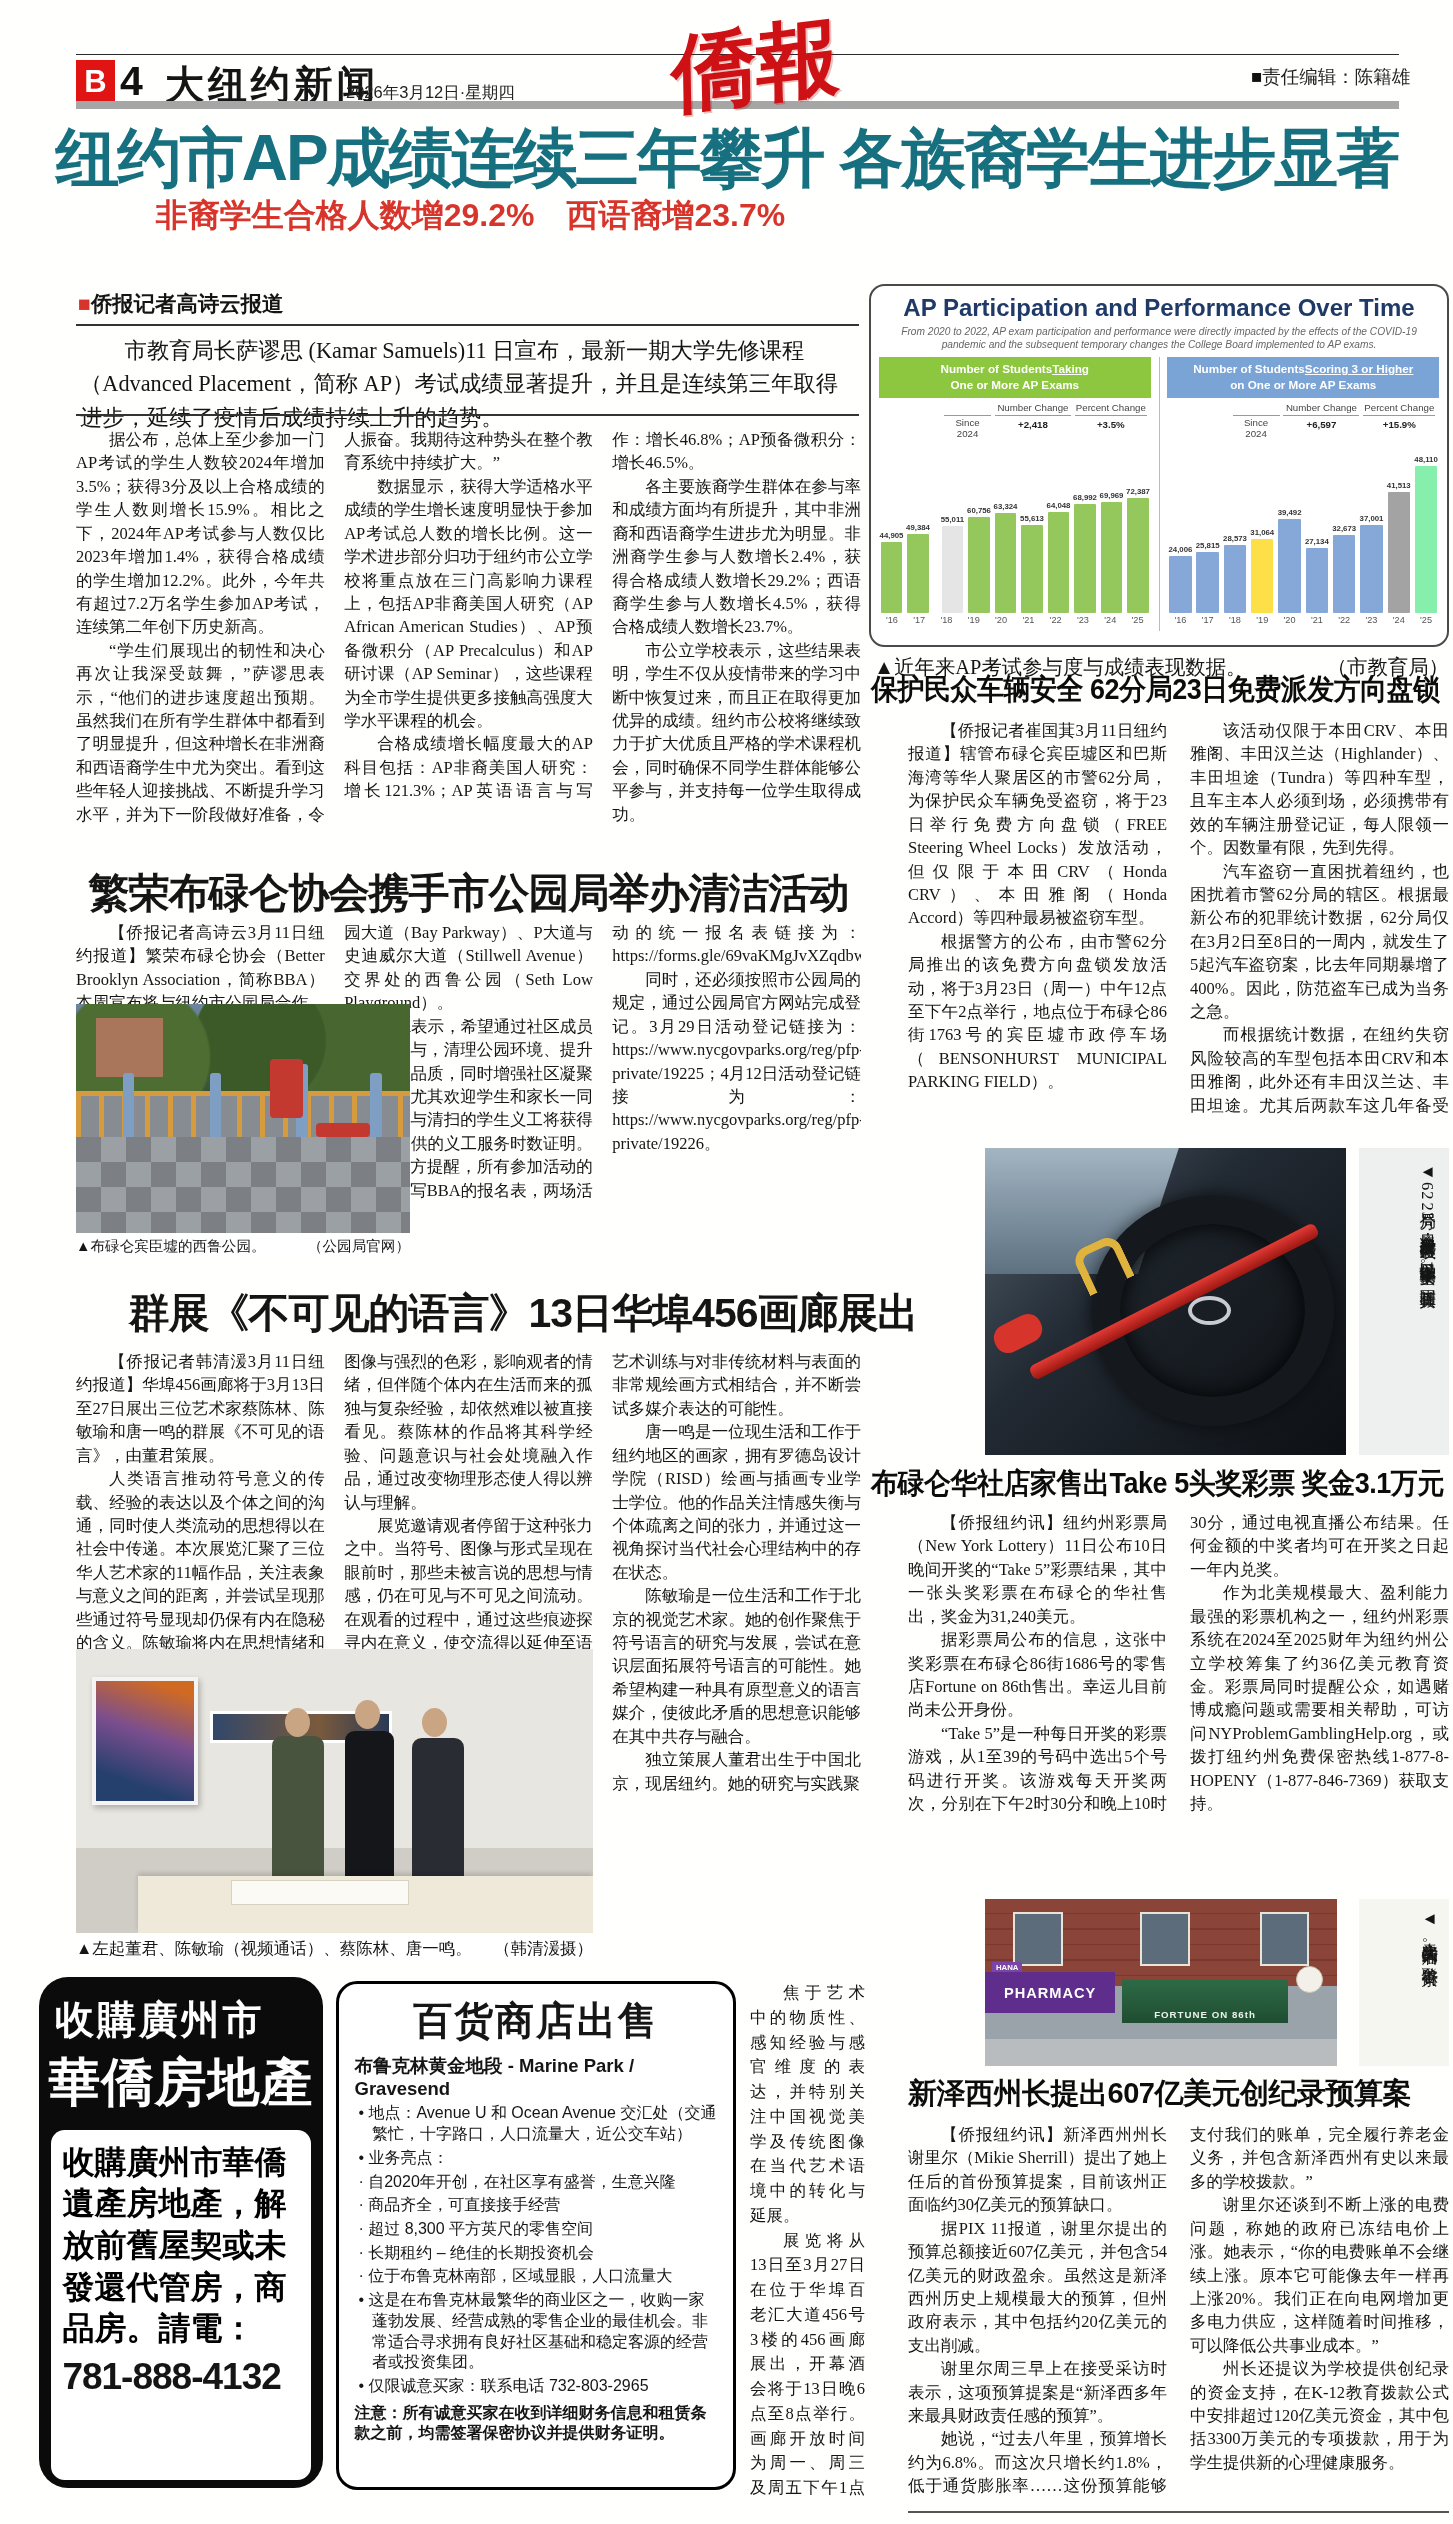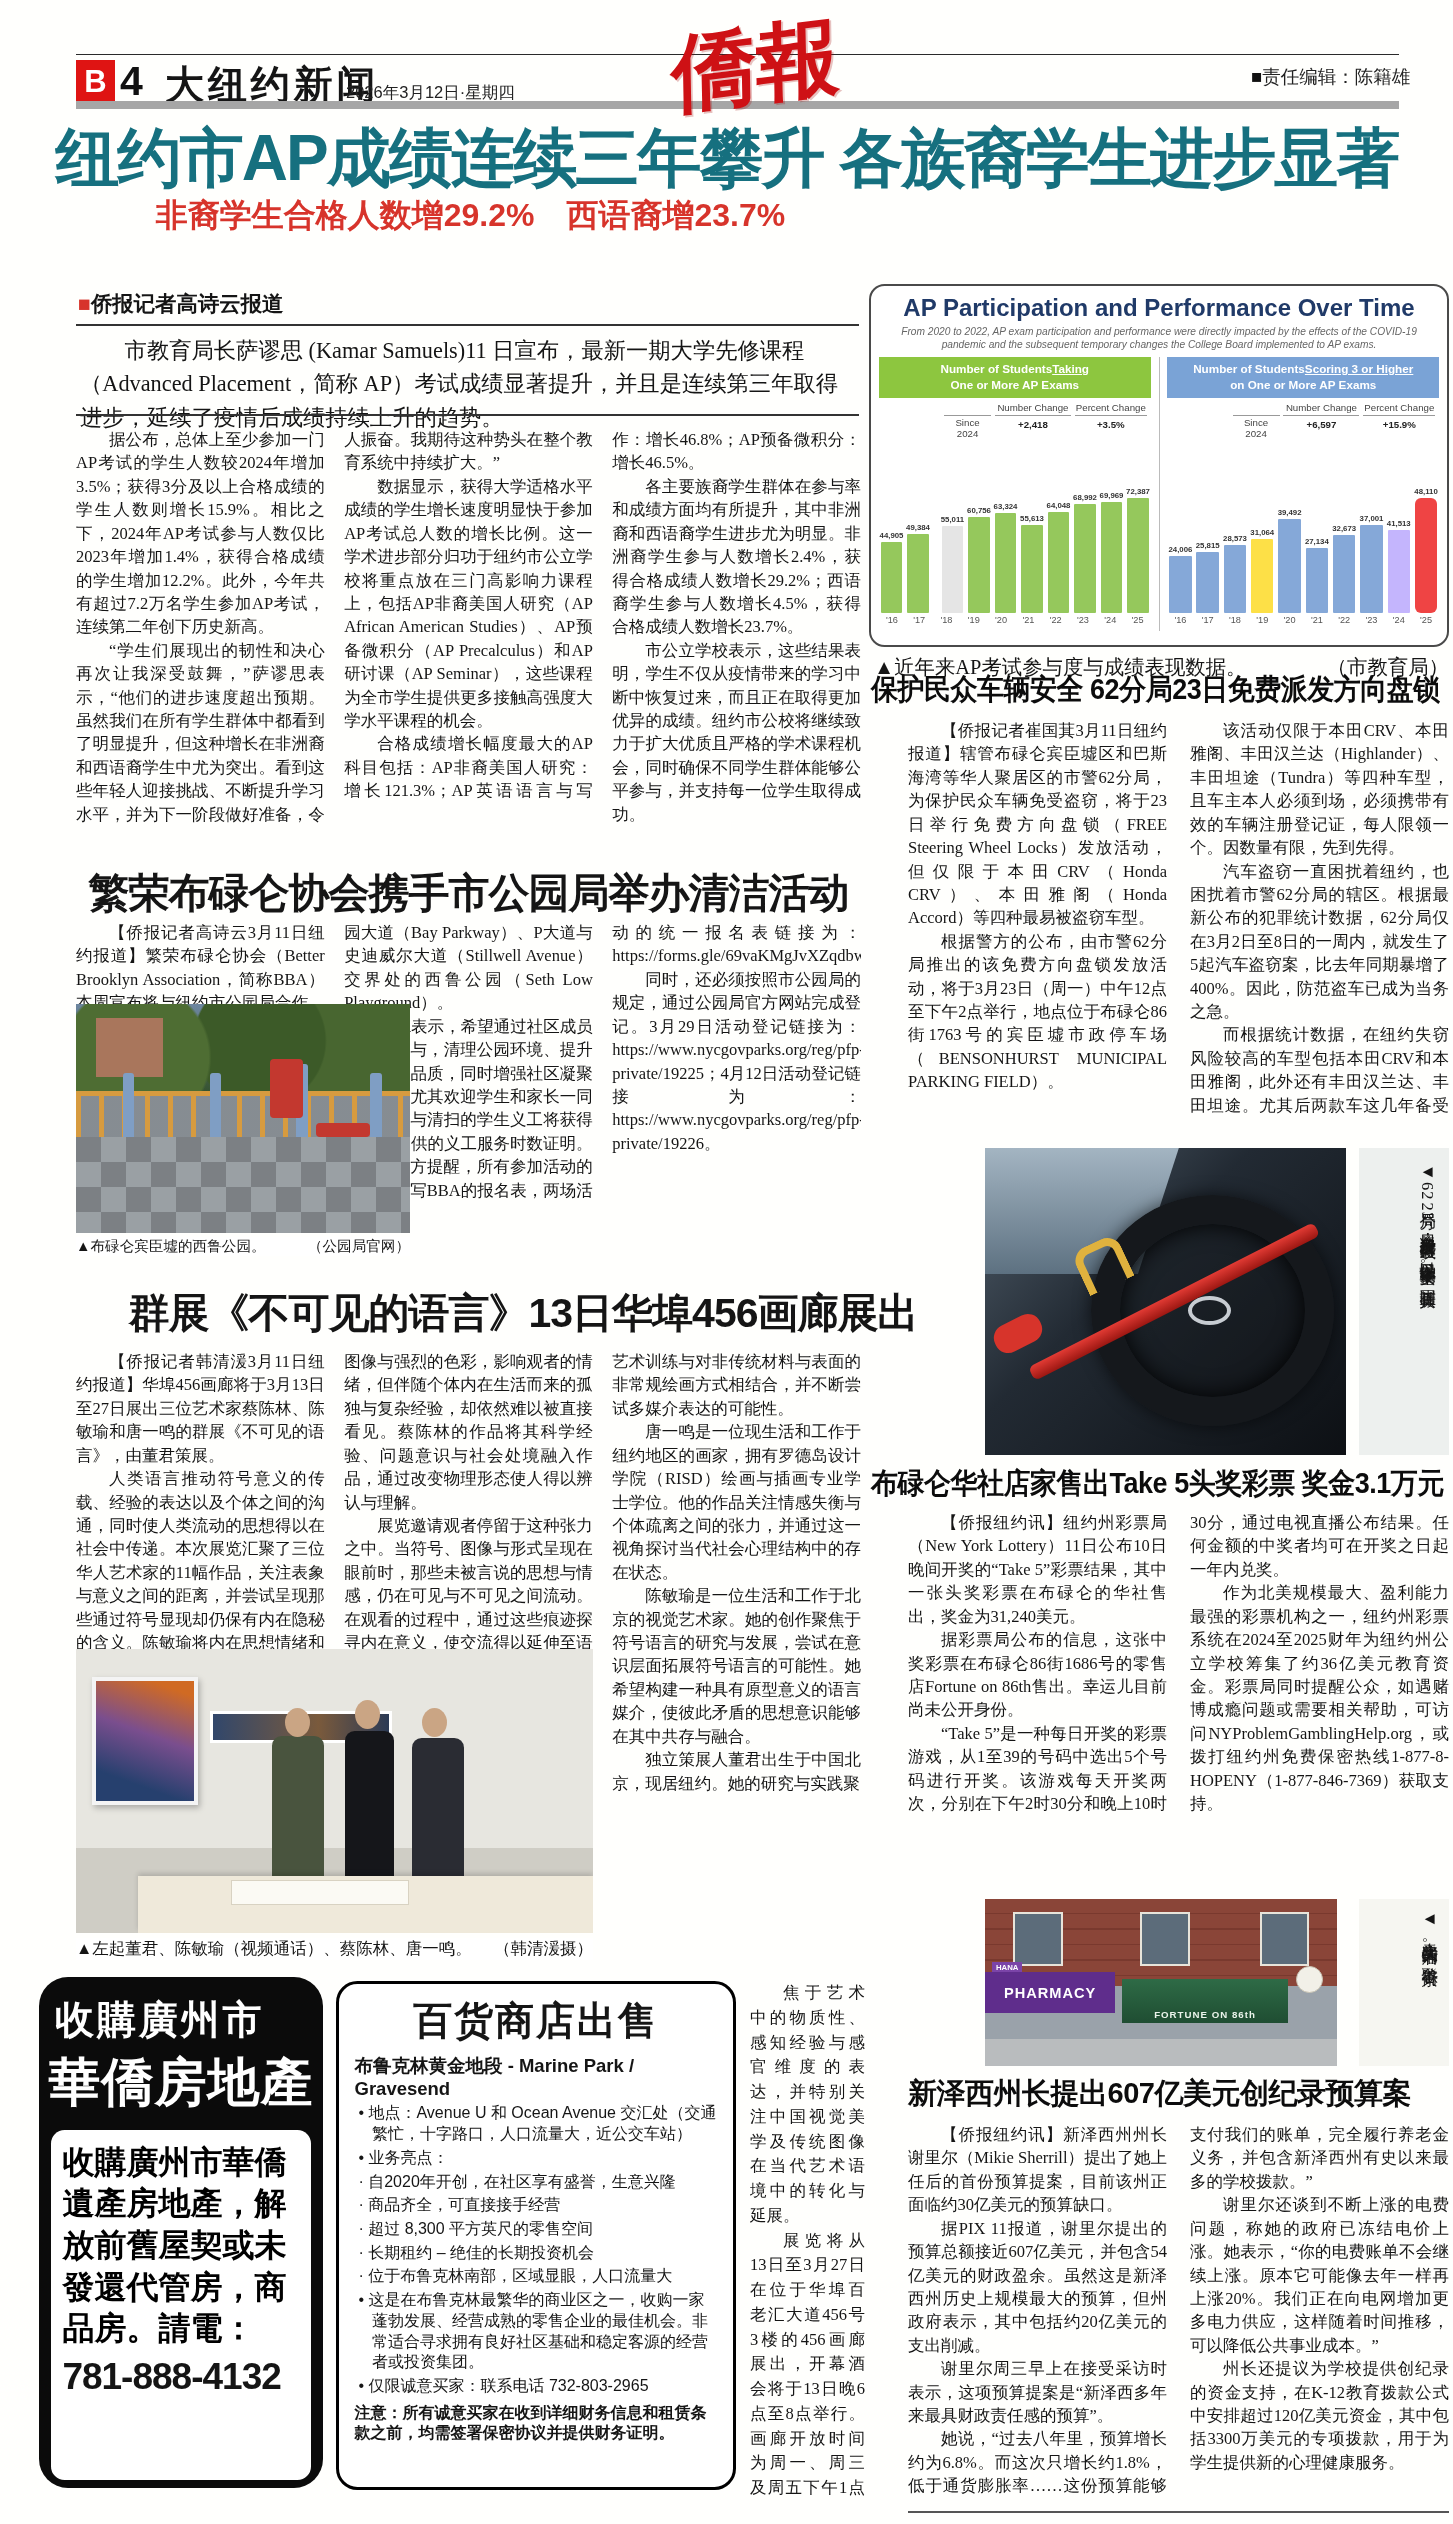--- a/index.html
+++ b/index.html
@@ -277,24 +277,24 @@
             </div>
             <div class="bar" style="background: rgb(133, 168, 216); height: 65px;">
               <span class="vl">27,134</span>
             </div>
             <div class="bar" style="background: rgb(133, 168, 216); height: 78px;">
               <span class="vl">32,673</span>
             </div>
             <div class="bar" style="background: rgb(133, 168, 216); height: 88px;">
               <span class="vl">37,001</span>
             </div>
-            <div class="bar" style="background: #c4b5fd; height: 83px;">
+            <div class="bar" style="background: #a3a3a3; height: 121px;">
               <span class="vl">41,513</span>
             </div>
-            <div class="bar" style="background: #ef4444; height: 115px; border-radius: 6px;">
+            <div class="bar" style="background: #86efac; height: 147px;">
               <span class="vl">48,110</span>
             </div>
           </div>
         <div class="xlabels">
             <span class="xl">'16</span>
             <span class="xl">'17</span>
             <span class="xl">'18</span>
             <span class="xl">'19</span>
             <span class="xl">'20</span>
             <span class="xl">'21</span>

